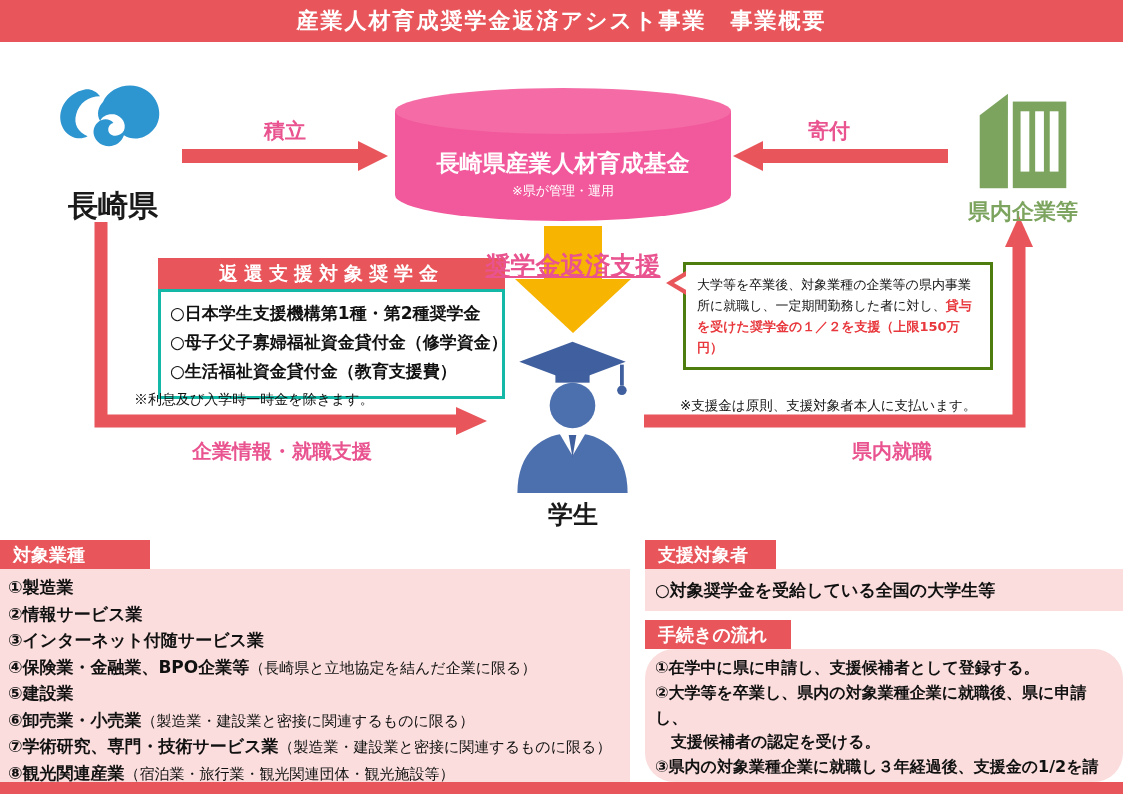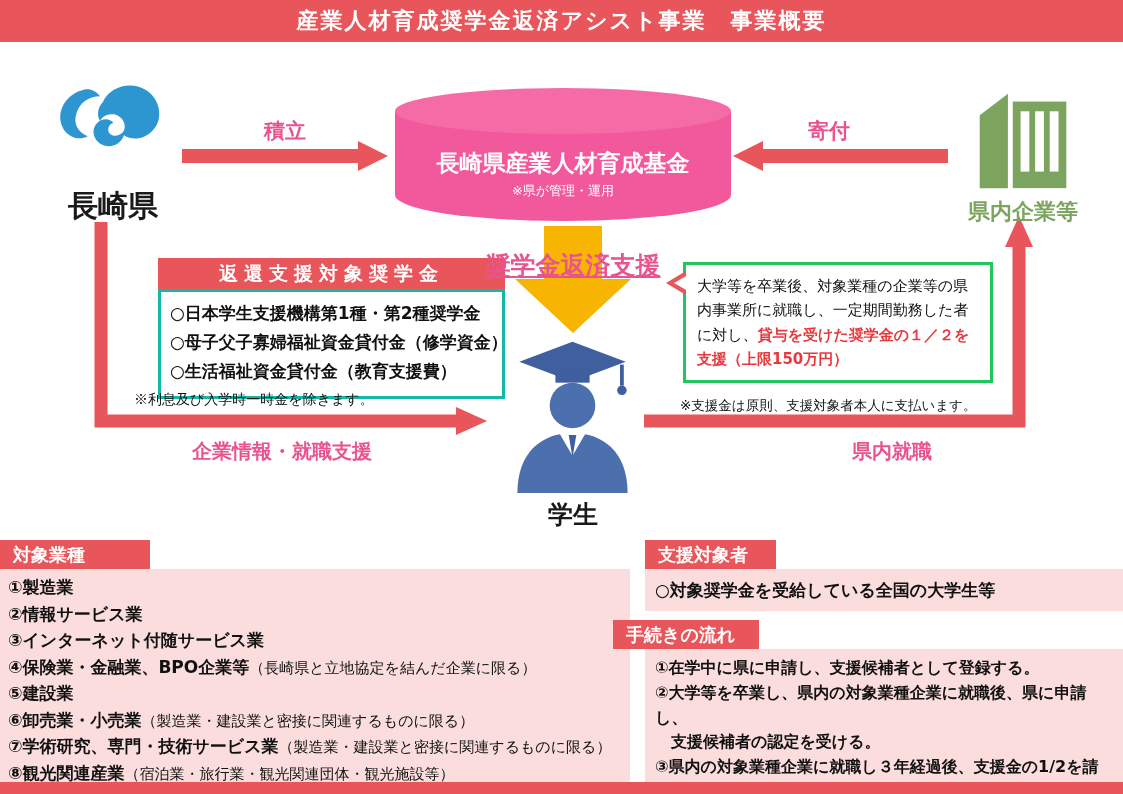--- a/index.html
+++ b/index.html
@@ -50,46 +50,46 @@
   
   .sch-box { position:absolute; left:122px; top:258px; width:347px;padding-left:36px; }
   .sch-title { background:#e8555a; color:#fff; height:31px; line-height:31px;
     text-align:center; font-size:19px; font-weight:bold; letter-spacing:6px; }
   .sch-body { background:#fff; border:3px solid #14b8a6; padding:7px 9px 9px; }
   .sch-item { font-size:17px; font-weight:bold; color:#111; line-height:1.72; white-space:nowrap; }
   .sch-note { position:absolute; left:134px; top:391px; font-size:14px; color:#111;font-family:Liberation Serif, serif; }
 
   
   .bubble { position:absolute; left:683px; top:262px; width:282px; background:#fff;
-    border:3px solid #22c55e; padding:9px 11px; font-size:15px; line-height:1.62; color:#111; }
+    border:3px solid #4d7c0f; padding:9px 11px; font-size:13px; line-height:1.62; color:#111; }
   .bubble::before { content:""; position:absolute; left:-20px; top:6px;
     border-style:solid; border-width:12px 20px 12px 0;
     border-color:transparent #e8555a transparent transparent; }
   .bubble::after { content:""; position:absolute; left:-12px; top:10px;
     border-style:solid; border-width:8px 14px 8px 0;
     border-color:transparent #ffffff transparent transparent; }
   .bubble-em { color:#e8383d; font-weight:bold; }
   .bubble-note { position:absolute; left:680px; top:397px; font-size:13.5px; color:#111; }
 
   
   .student { position:absolute; left:506px; top:336px; }
   .student-label { position:absolute; left:526px; top:498px; width:94px; text-align:center;
     font-size:25px; font-weight:bold; color:#1a1a1a; }
 
   
   .tab { position:absolute; height:29px; background:#e8555a; color:#fff; font-size:18px;
     font-weight:bold; line-height:29px; padding-left:13px; box-sizing:border-box; }
   .tab-industries { left:0; top:540px; width:150px; }
   .tab-support    { left:645px; top:540px; width:131px; }
-  .tab-procedure  { left:613px; top:620px; width:146px; }
+  .tab-procedure  { left:645px; top:620px; width:146px; }
 
   .panel { position:absolute; background:#fbdddd; box-sizing:border-box; }
   .panel-industries { left:0; top:569px; width:630px; height:213px; padding:6px 0 0 8px; }
   .panel-support    { left:645px; top:569px; width:478px; height:42px; padding:10px 0 0 10px; }
-  .panel-procedure  { left:645px; top:649px; width:478px; height:133px; padding:7px 8px 8px 10px; }
+  .panel-procedure  { left:645px; top:649px; width:478px; height:133px; padding:7px 8px 8px 10px;border-radius:29px; }
 
   .ind-item { font-size:17px; font-weight:bold; color:#111; line-height:25.5px; white-space:nowrap; }
   .ind-note { font-weight:normal; font-size:15px; }
   .sup-item { font-size:17px; font-weight:bold; color:#111; }
   .proc-step { font-size:16px; font-weight:bold; color:#111; line-height:1.55; white-space:pre-line; }
 
   .footer-bar { position:absolute; left:0; top:782px; width:100%; height:12px; background:#e8555a; }
 </style>
 </head>
 <body>

